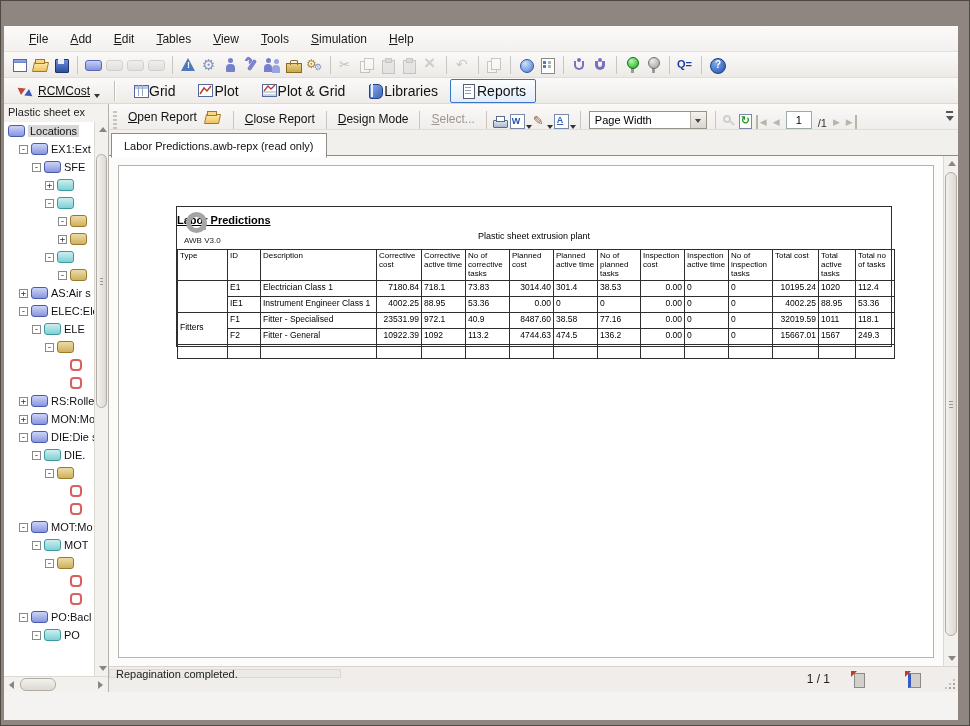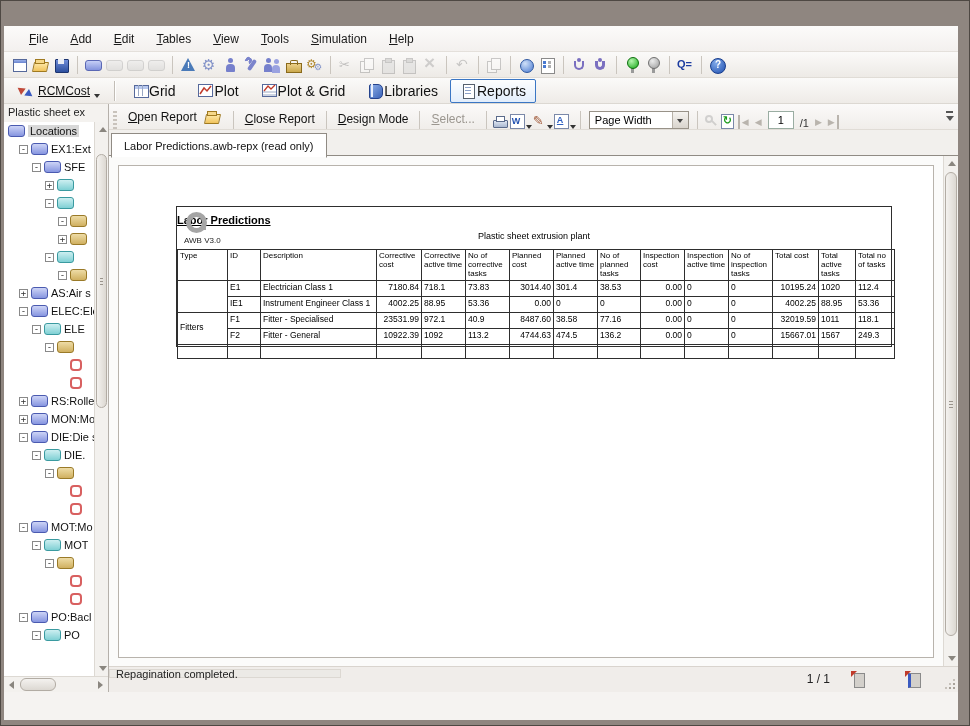--- a/index.html
+++ b/index.html
@@ -145,21 +145,21 @@
   .ic-print::before{content:"";position:absolute;left:2px;top:7px;width:13px;height:6px;background:linear-gradient(#dfe6f2,#aab8d0);border:1px solid #5a6a8a;border-radius:1px;}
   .ic-print::after{content:"";position:absolute;left:5px;top:3px;width:7px;height:4px;background:#fff;border:1px solid #5a6a8a;}
   .ic-word{position:relative;width:17px;height:16px;}
   .ic-word::before{content:"";position:absolute;left:1px;top:1px;width:13px;height:13px;background:#fff;border:1px solid #7a88a8;}
   .ic-word::after{content:"W";position:absolute;left:3px;top:3px;font-size:9px;font-weight:bold;color:#2050b0;}
   .ic-pen{position:relative;width:15px;height:16px;}
   .ic-pen::before{content:"✎";font-family:"DejaVu Sans",sans-serif;position:absolute;left:1px;top:0;font-size:13px;color:#a05838;}
   .ic-atext{position:relative;width:17px;height:16px;}
   .ic-atext::before{content:"";position:absolute;left:1px;top:1px;width:13px;height:13px;background:#fff;border:1px solid #7a88a8;}
   .ic-atext::after{content:"A";position:absolute;left:4px;top:2px;font-size:9px;font-weight:bold;color:#3060c0;text-decoration:underline;}
-  .combo{width:100px;height:18px;border:1px solid #989288;background:#fff;display:flex;align-items:center;font-size:11px;padding-left:5px;position:relative;box-sizing:border-box;margin:0 4px;}
+  .combo{width:118px;height:18px;border:1px solid #989288;background:#fff;display:flex;align-items:center;font-size:11px;padding-left:5px;position:relative;box-sizing:border-box;margin:0 4px;}
   .combo .dd{position:absolute;right:0;top:0;width:15px;height:100%;background:linear-gradient(#f5f3f0,#d9d4cd);border-left:1px solid #b6b0a7;}
   .combo .dd::after{content:"";position:absolute;left:4px;top:7px;border-left:3px solid transparent;border-right:3px solid transparent;border-top:4px solid #444;}
   .ic-prevw{position:relative;width:17px;height:16px;}
   .ic-prevw::before{content:"";position:absolute;left:3px;top:2px;width:8px;height:8px;border:2px solid #9aa2ac;border-radius:50%;box-sizing:border-box;}
   .ic-prevw::after{content:"";position:absolute;left:9px;top:9px;width:6px;height:2px;background:#9aa2ac;transform:rotate(45deg);}
   .ic-ref{position:relative;width:17px;height:16px;}
   .ic-ref::before{content:"";position:absolute;left:2px;top:1px;width:11px;height:13px;background:#fff;border:1px solid #7a88a8;}
   .ic-ref::after{content:"↻";font-family:"DejaVu Sans",sans-serif;position:absolute;left:4px;top:1px;font-size:11px;font-weight:bold;color:#1a9a1a;}
   .nv{font-family:"DejaVu Sans",sans-serif;font-size:9px;color:#b9b4ad;padding:2px 3px;}
   .nv.bar-l{border-left:2px solid #b9b4ad;padding-left:2px;margin-left:2px;}

